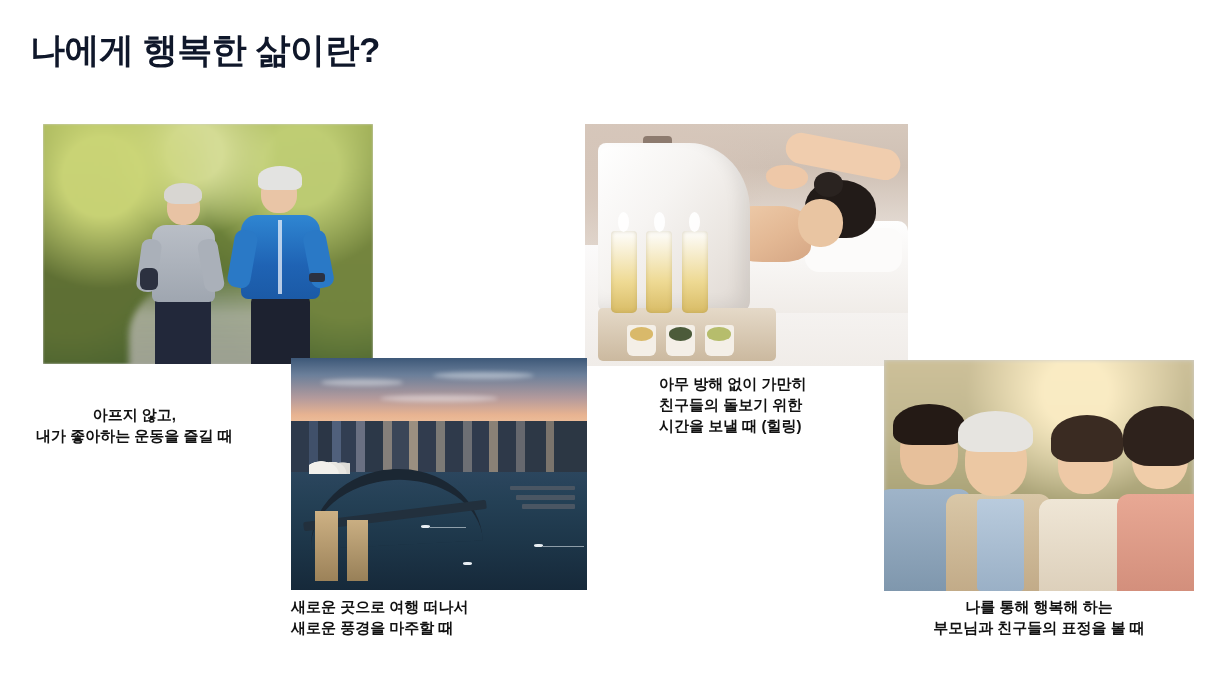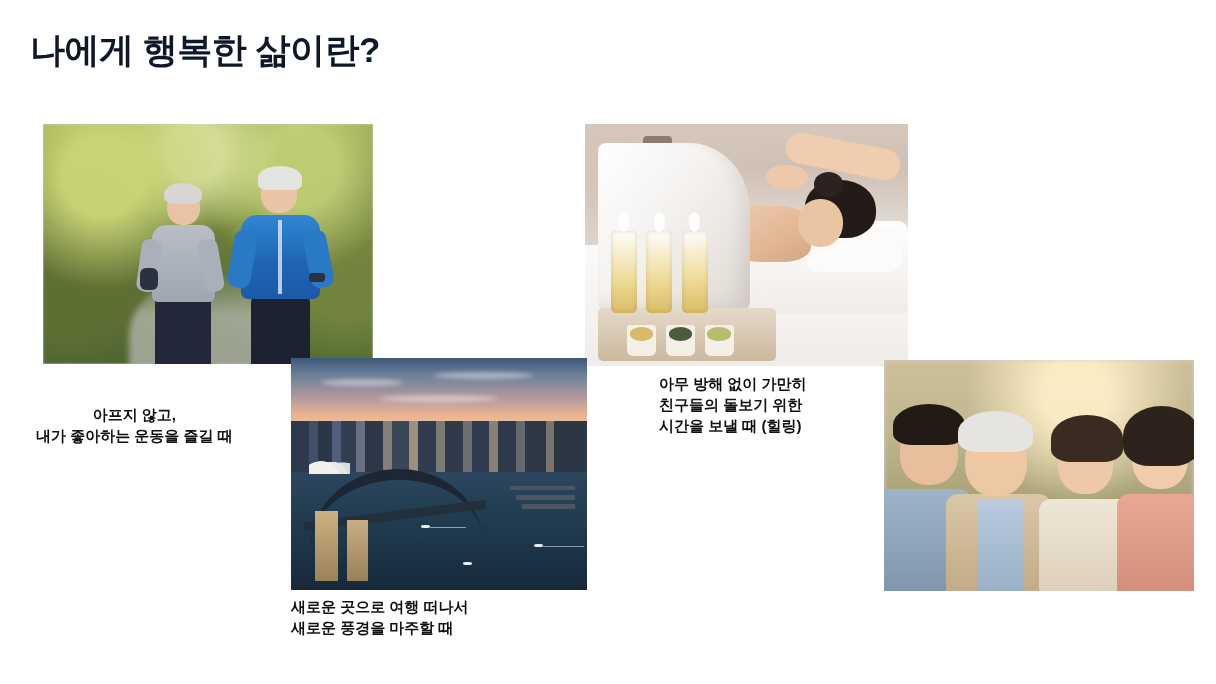--- a/index.html
+++ b/index.html
@@ -288,14 +288,16 @@
   <div class="caption" id="caption-health">아프지 않고,
 내가 좋아하는 운동을 즐길 때</div>
 
   <div class="caption" id="caption-healing">아무 방해 없이 가만히
 친구들의 돌보기 위한
 시간을 보낼 때 (힐링)</div>
 
   <div class="caption" id="caption-travel">새로운 곳으로 여행 떠나서
 새로운 풍경을 마주할 때</div>
 
+  <div class="caption" id="caption-family">나를 통해 행복해 하는
+부모님과 친구들의 표정을 볼 때</div>
 
 </div>
 
 </body></html>

